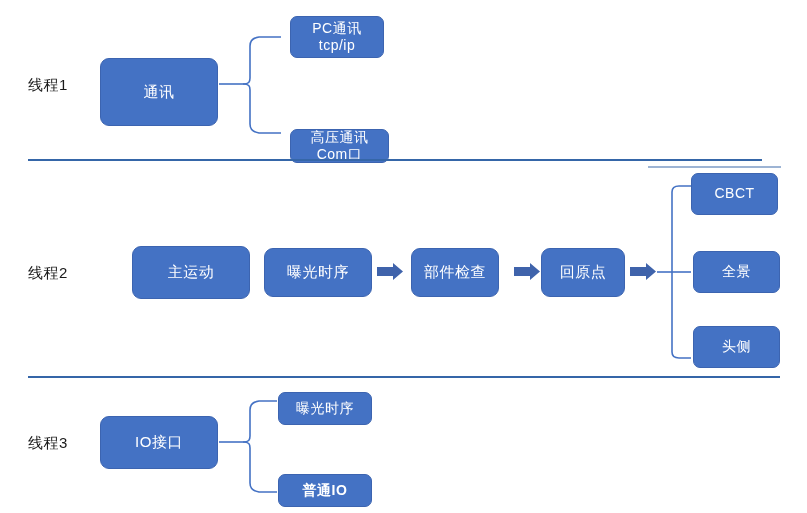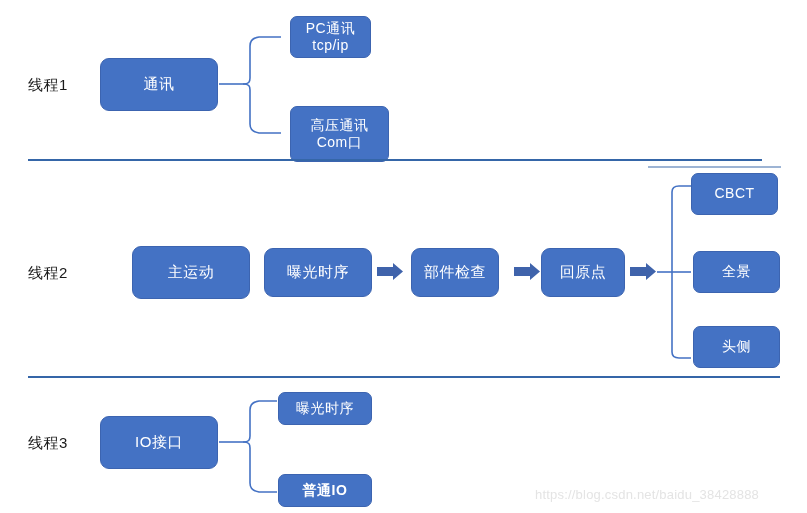--- a/index.html
+++ b/index.html
@@ -145,26 +145,26 @@
       <path d="M243,442
                C249,442 250,444 250,448
                L250,483
                C250,488 252,491 259,492
                L277,492"></path>
     </g>
   </svg>
 
   <div class="thread-label" style="left:28px; top:77px;">线程1</div>
 
-  <div class="node main" style="left:100px; top:58px; width:118px; height:53px;">通讯</div>
+  <div class="node main" style="left:100px; top:58px; width:118px; height:68px;">通讯</div>
 
-  <div class="node leaf" style="left:290px; top:16px; width:81px; height:42px;">PC通讯
+  <div class="node leaf" style="left:290px; top:16px; width:94px; height:42px;">PC通讯
 tcp/ip</div>
 
-  <div class="node leaf" style="left:290px; top:106px; width:99px; height:56px;">高压通讯
+  <div class="node leaf" style="left:290px; top:129px; width:99px; height:34px;">高压通讯
 Com口</div>
 
   <div class="divider" style="left:28px; top:159px; width:734px;"></div>
   <div class="divider soft" style="left:648px; top:166px; width:133px;"></div>
 
   <div class="thread-label" style="left:28px; top:265px;">线程2</div>
 
   <div class="node main" style="left:100px; top:246px; width:118px; height:53px;margin-left:32px;">主运动</div>
 
   <div class="node main" style="left:264px; top:248px; width:108px; height:49px;">曝光时序</div>
@@ -182,15 +182,14 @@
   <div class="divider" style="left:28px; top:376px; width:752px;"></div>
 
   <div class="thread-label" style="left:28px; top:435px;">线程3</div>
 
   <div class="node main" style="left:100px; top:416px; width:118px; height:53px;">IO接口</div>
 
   <div class="node leaf" style="left:278px; top:392px; width:94px; height:33px;">曝光时序</div>
 
   <div class="node leaf" style="left:278px; top:474px; width:94px; height:33px;font-weight:bold;">普通IO</div>
 
-  <div class="watermark" style="left:535px; top:487px;">https://blog.csdn.net/baidu_38428888</div>
 
 </div>
 
 </body></html>

